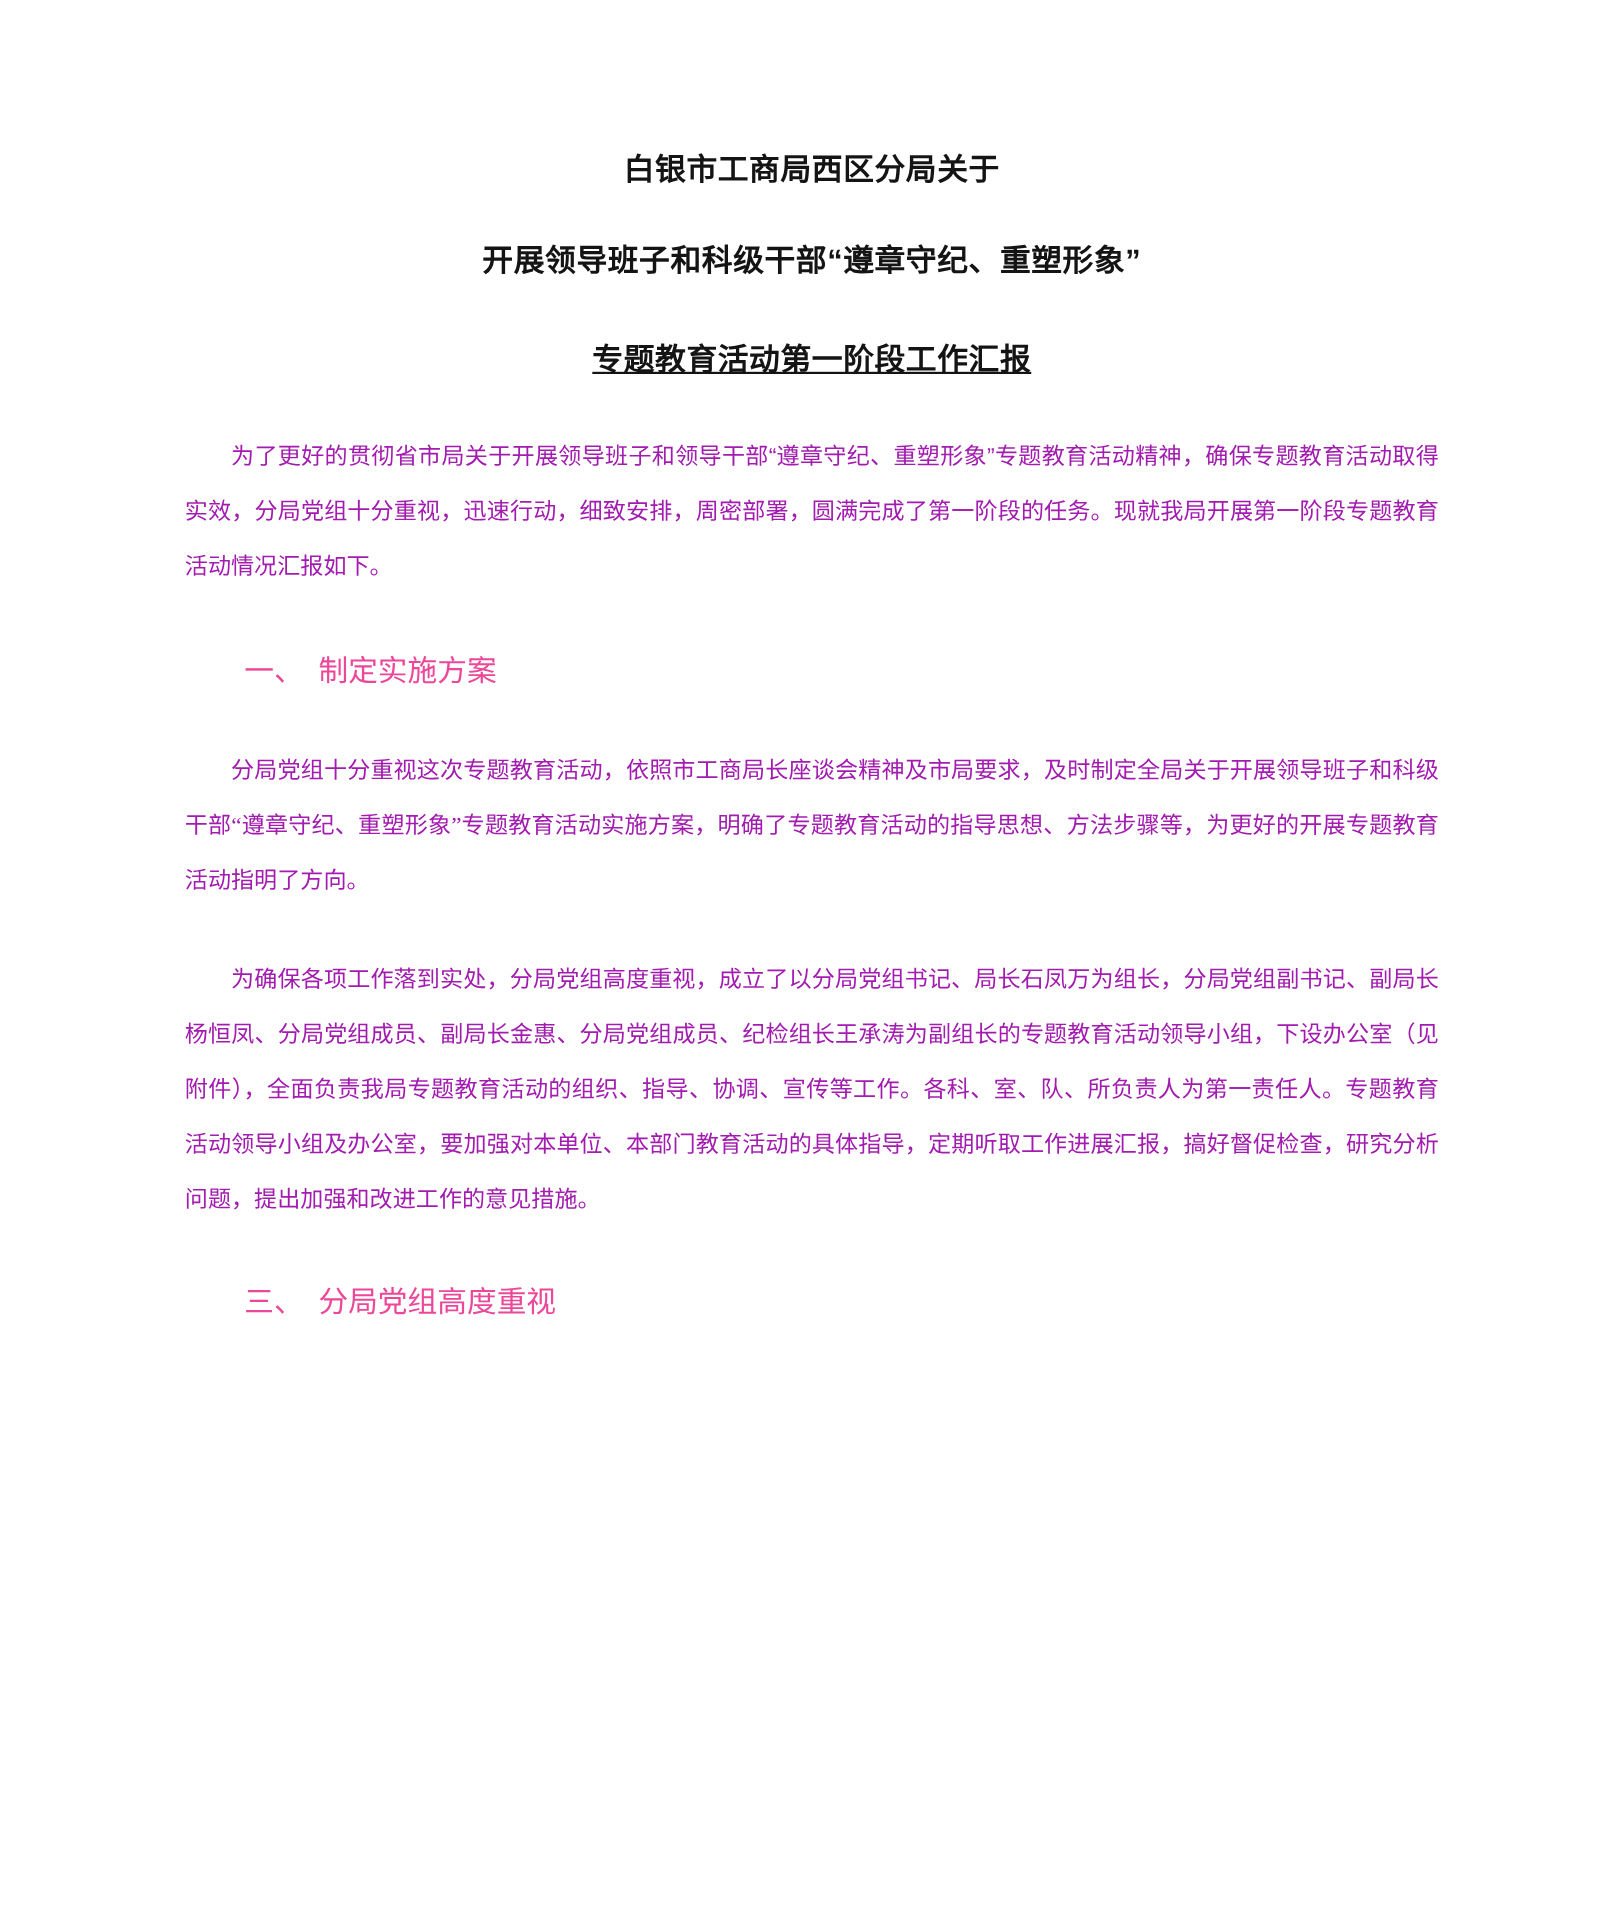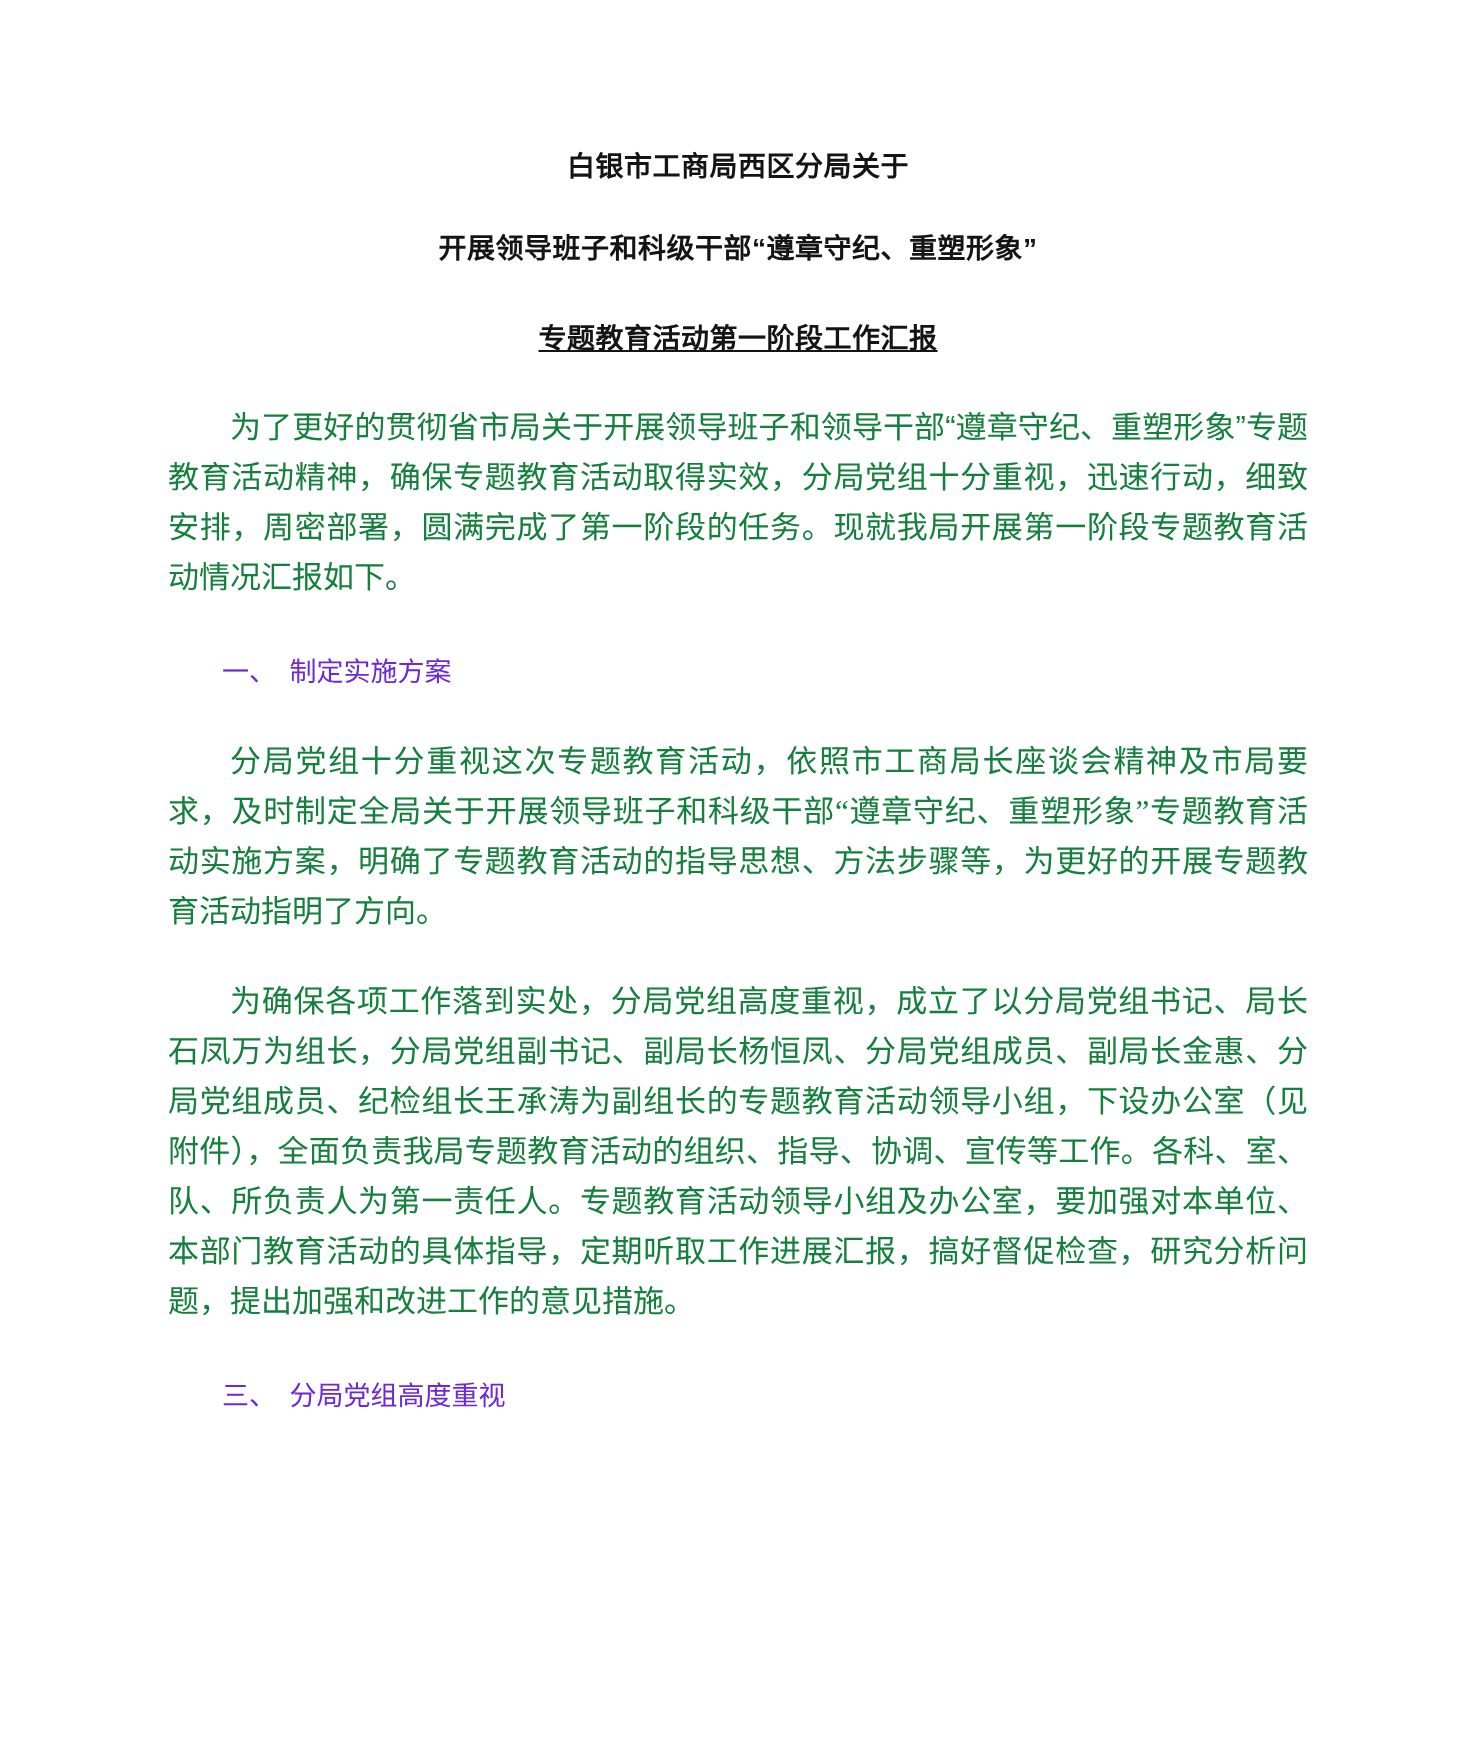--- a/index.html
+++ b/index.html
@@ -16,55 +16,55 @@
     width: 1476px;
     height: 1754px;
     margin: 0 auto;
     background: #ffffff;
     overflow: hidden;
     box-sizing: border-box;
   }
   .content {
     position: absolute;
     left: 168px;
-    top: 16px;
+    top: 4px;
     width: 1140px;
   }
 
   
   .doc-title-line {
     font-size: 28px;
     font-weight: bold;
     text-align: center;
     letter-spacing: 0.5px;
     line-height: 1.35;
     color: #141414;
   }
   .title-1 { margin-top: 132px; }
   .title-2 { margin-top: 44px; }
   .title-3 { margin-top: 52px; text-decoration: underline; }
 
   
   .body-para {
-    font-size: 31px;
+    font-size: 21px;
     line-height: 50px;
     text-align: justify;
     text-justify: inter-ideograph;
     text-indent: 2em;
-    color: #15803d;
+    color: #a21caf;
     margin: 0;
   }
   .para-gap-lg { margin-top: 46px; }
   .para-gap-md { margin-top: 40px; font-family: Liberation Serif, serif; }
 
   
   .section-heading {
     font-size: 27px;
     line-height: 50px;
-    color: #6d28d9;
+    color: #ec4899;
     text-indent: 2em;
     margin: 0;
   }
   .heading-gap { margin-top: 44px; }
   .wide-gap { white-space: pre; }
 </style>
 </head>
 <body>
 
 <div class="page">

